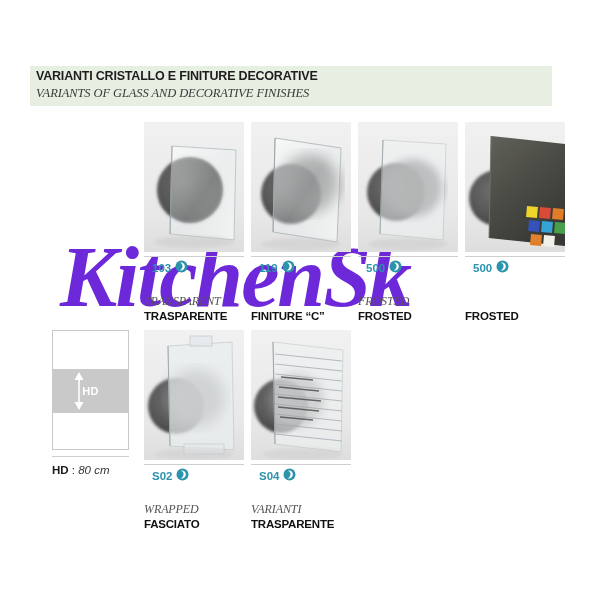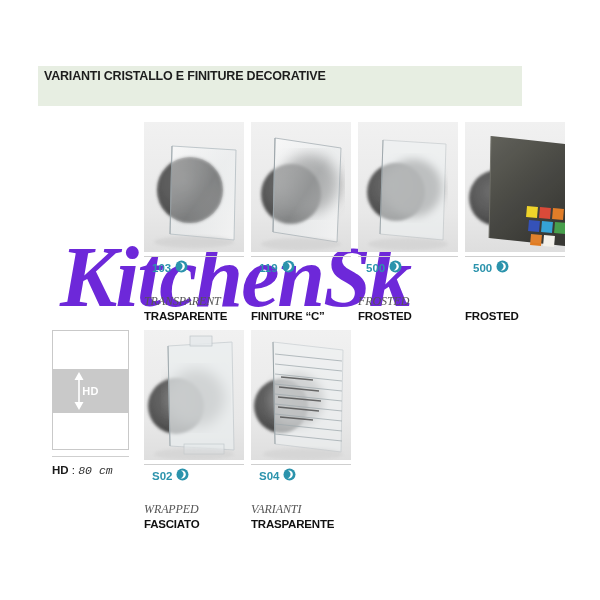--- a/index.html
+++ b/index.html
@@ -25,22 +25,22 @@
     white-space:nowrap;
     line-height:90px;
     pointer-events:none;
     z-index:1;
     user-select:none;
   }
 
   
   .header-band{
     position:absolute;
-    left:38px; top:66px;
-    width:484px; height:40px;
+    left:30px; top:66px;
+    width:522px; height:40px;
     background:#e7eee2;
     z-index:3;
   }
   .header-title{
     position:absolute;
     left:6px; top:3px;
     font-size:12.5px;
     font-weight:700;
     letter-spacing:-0.2px;
     color:#1d1d1d;
@@ -136,31 +136,32 @@
   .hd-rule{
     position:absolute; left:0; top:126px;
     width:77px; height:1px; background:#cfcfcf;
   }
   .hd-caption{
     position:absolute; left:0; top:134px;
     font-size:11.5px; color:#1a1a1a; white-space:nowrap;
   }
   .hd-caption b{font-weight:700;}
   .hd-caption i{
-    font-family:Liberation Mono, monospace;
+    font-family:Liberation Sans, sans-serif;
     font-style:italic; color:#333;text-align:right;
   }
 </style>
 </head>
 <body>
 
 <div class="watermark">KitchenSk</div>
 
 <div class="header-band">
   <div class="header-title">VARIANTI CRISTALLO E FINITURE DECORATIVE</div>
+  <div class="header-sub">VARIANTS OF GLASS AND DECORATIVE FINISHES</div>
 </div>
 
 <svg width="0" height="0" style="position:absolute" aria-hidden="true">
   <defs>
     <radialGradient id="sphereGrad" cx="42%" cy="38%" r="72%">
       <stop offset="0%" stop-color="#6e6e6e"></stop>
       <stop offset="55%" stop-color="#585858"></stop>
       <stop offset="100%" stop-color="#3d3d3d"></stop>
     </radialGradient>
     <linearGradient id="bgGrad" x1="0" y1="0" x2="0" y2="1">

